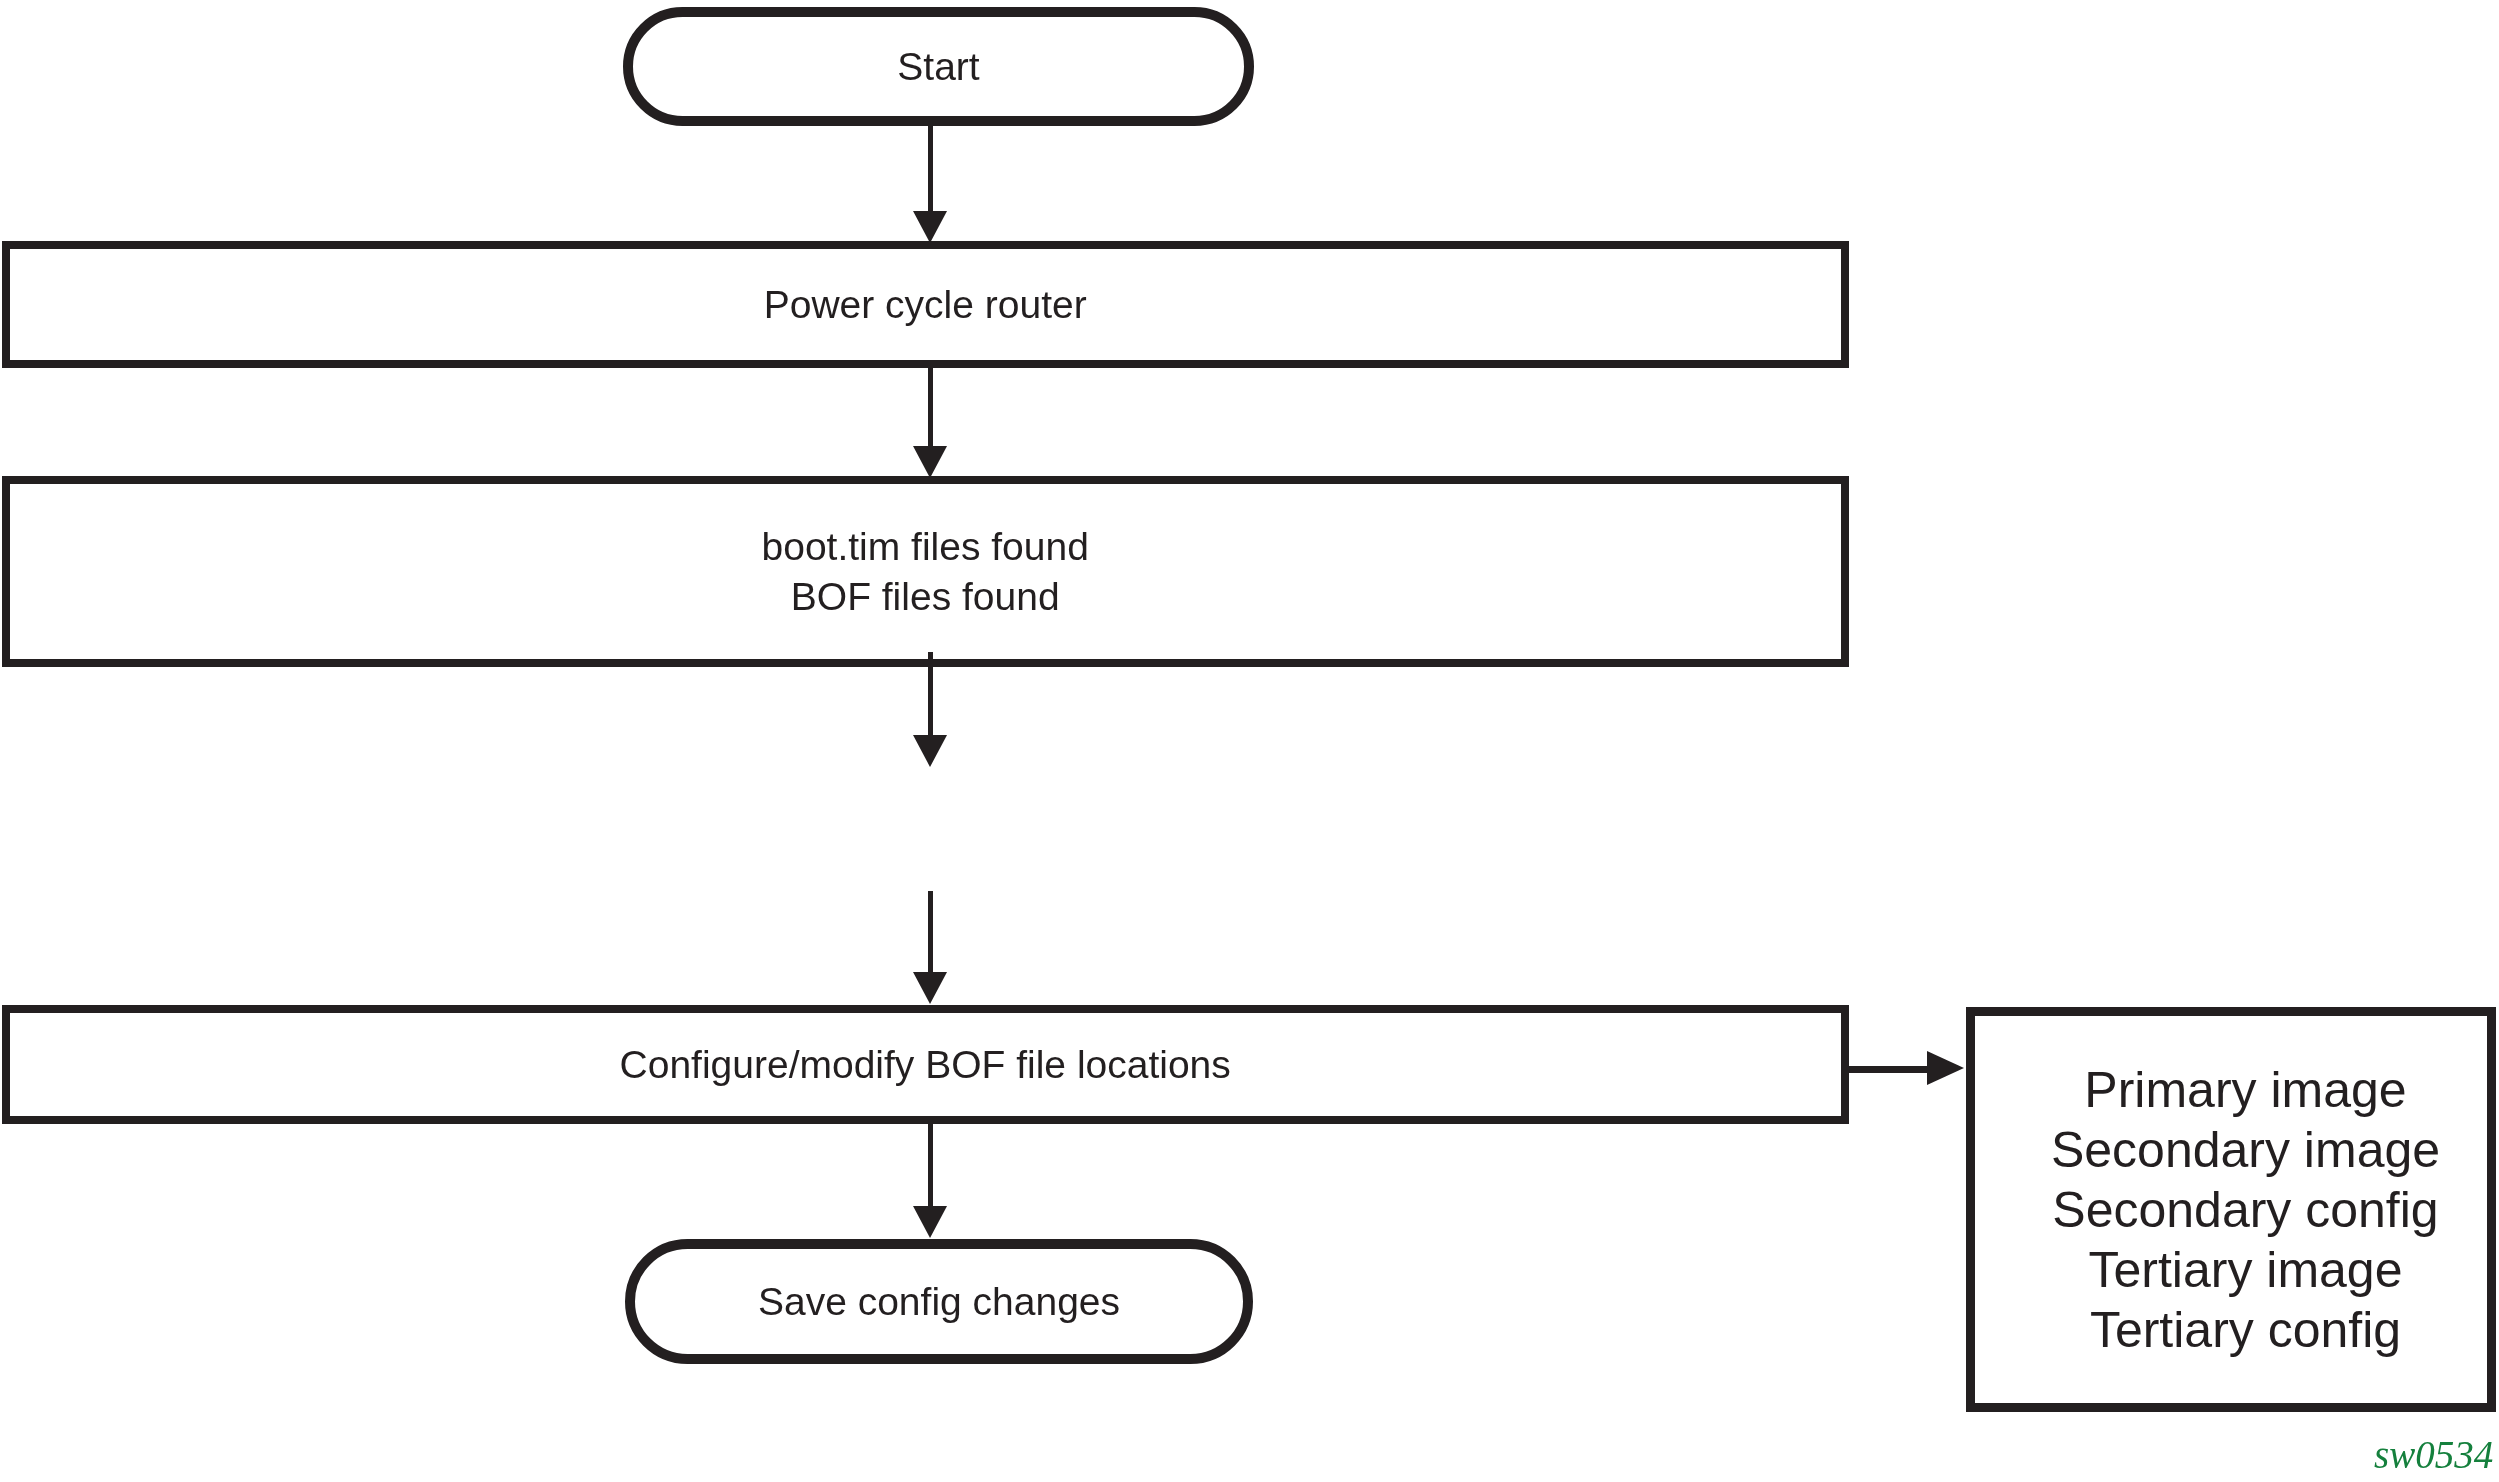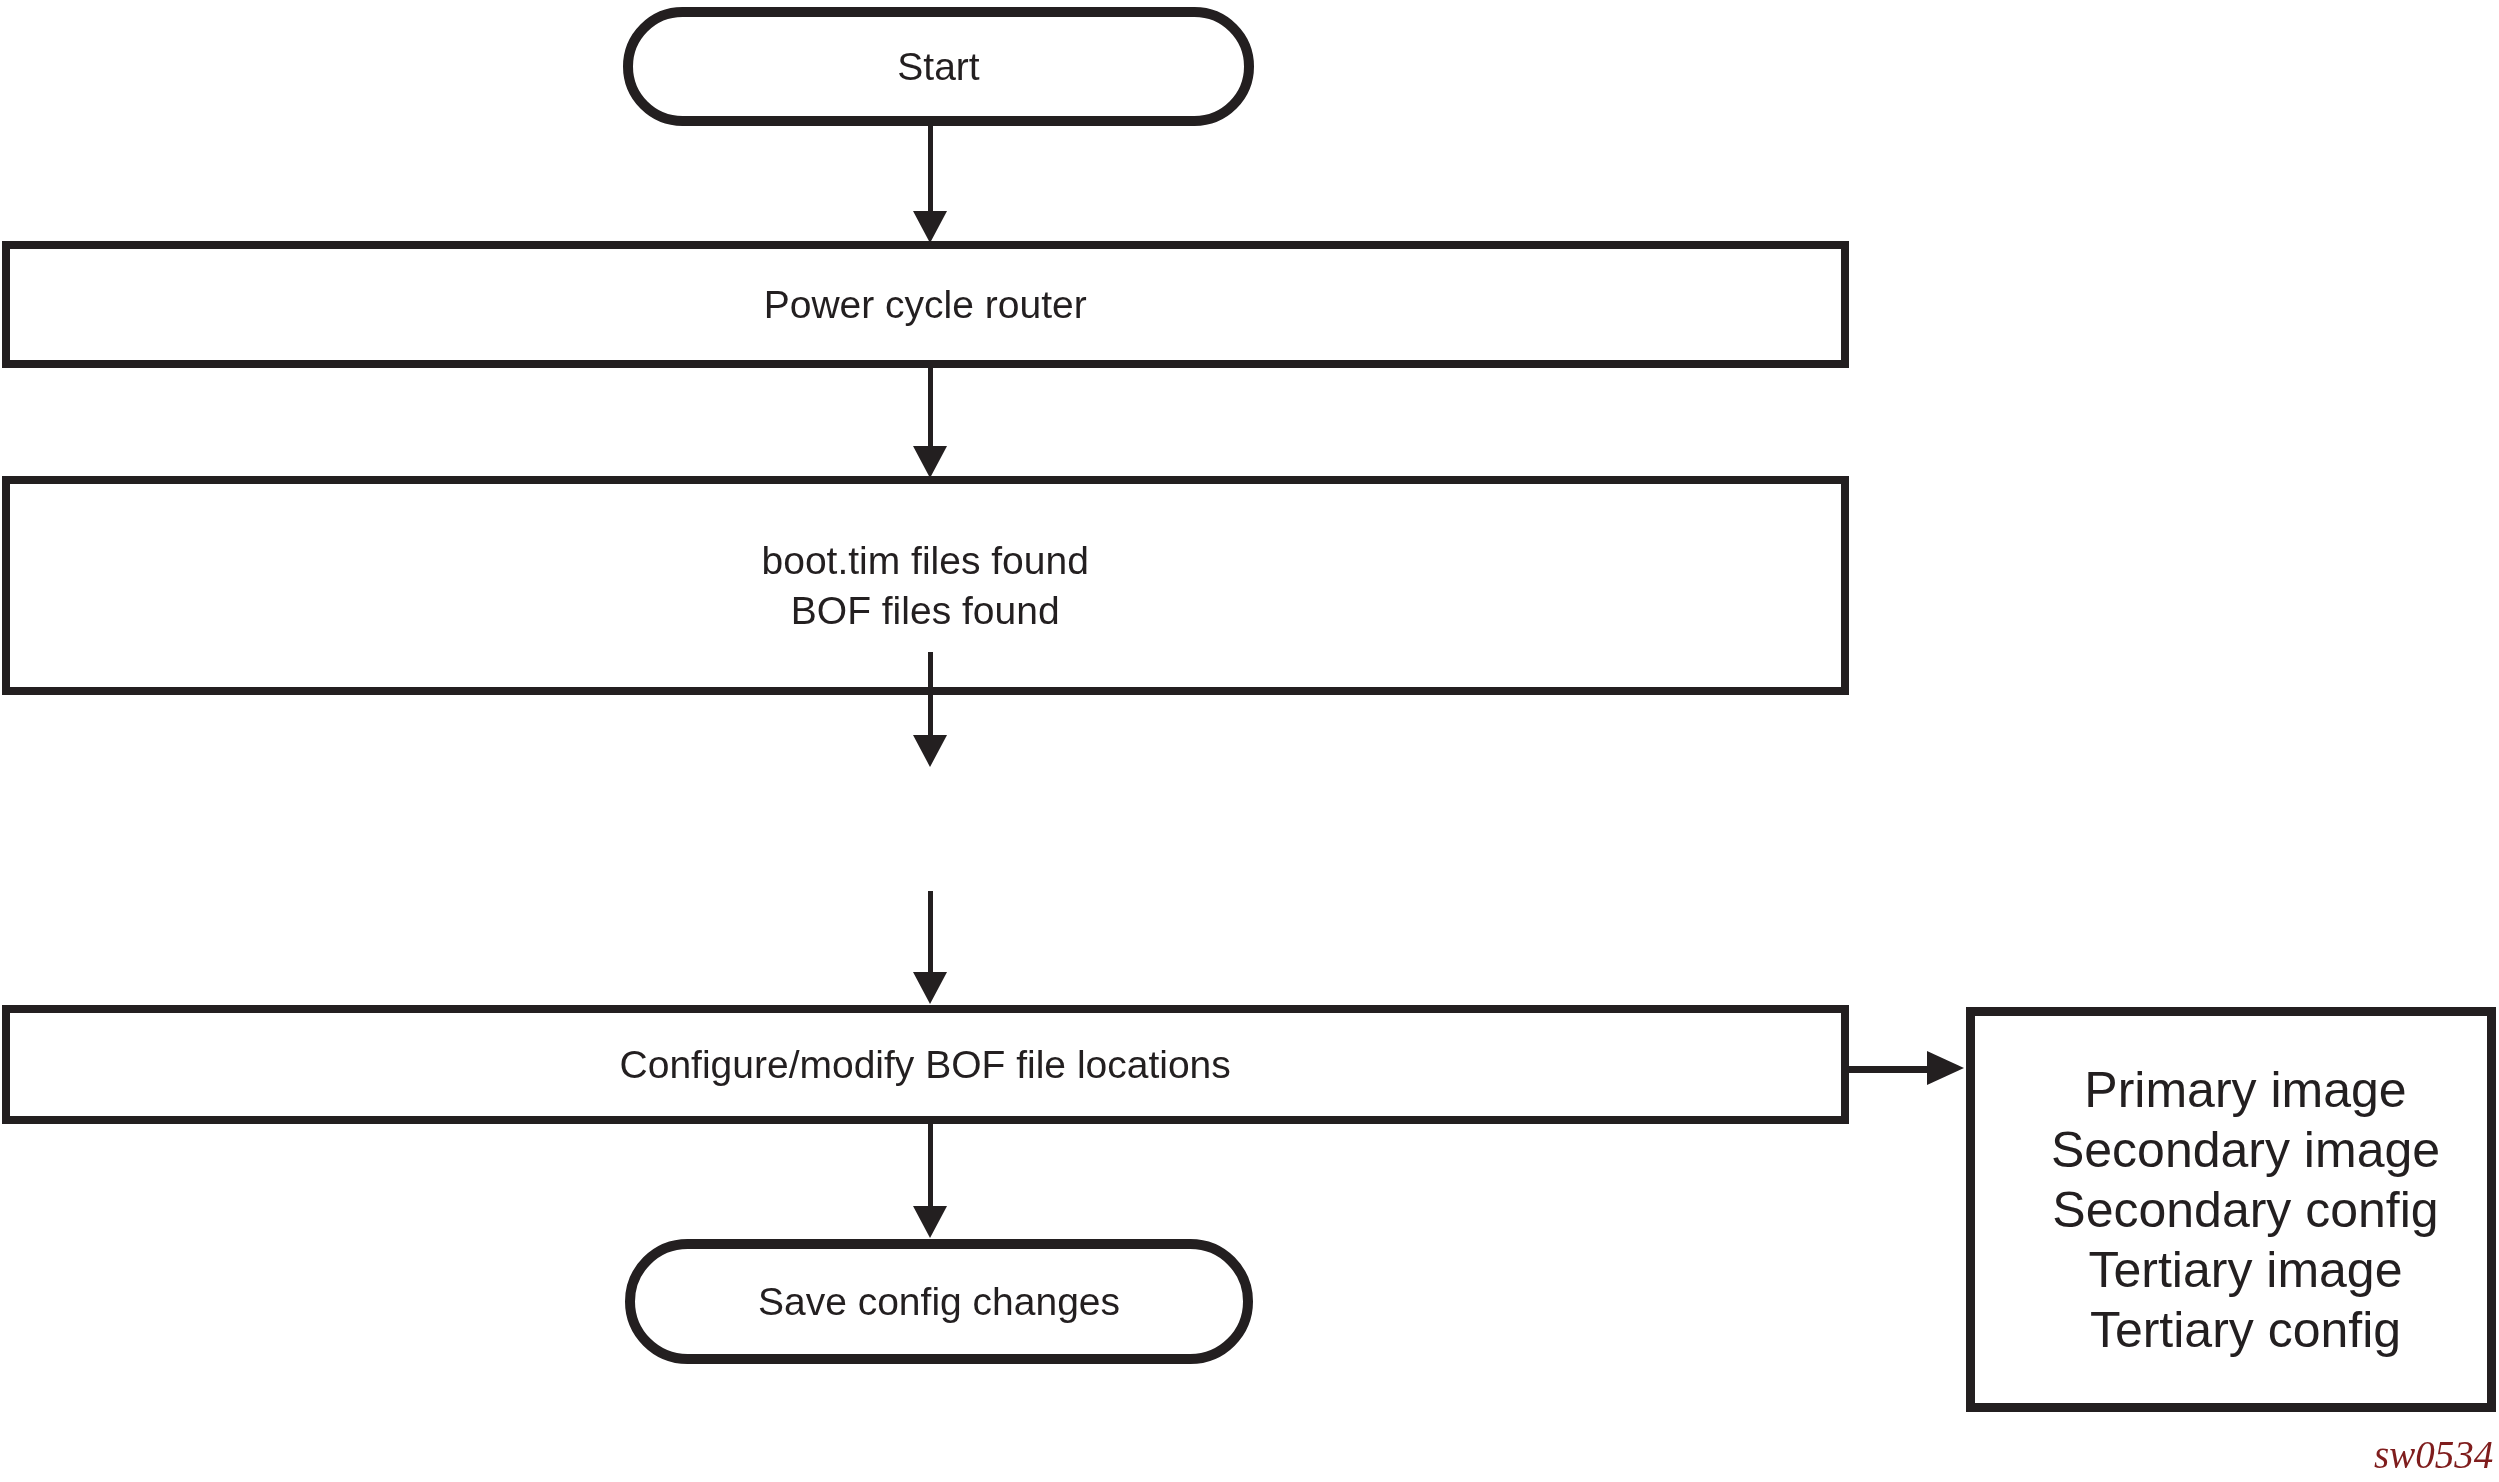--- a/index.html
+++ b/index.html
@@ -32,21 +32,21 @@
   }
   .node .label {
     font-size: 39px;
     line-height: 1.26;
     white-space: pre-line;
     letter-spacing: 0px;
   }
   .process { left: 1.7px; width: 1847px; }
   .start-node  { left: 623px; top: 6.7px;    width: 631px; height: 119px; }
   .box-power   { top: 241px;  height: 127px; align-items: center; }
-  .box-files   { top: 476px;  height: 219px; }
+  .box-files   { top: 476px;  height: 191px; }
   .box-connect { top: 767px;  height: 125px; }
   .box-config  { top: 1005px; height: 119px; }
   .save-node   { left: 625px; top: 1239px; width: 628px; height: 125px; }
 
   .side-box {
     left: 1966px; top: 1007px; width: 530px; height: 405px;
     border-width: 9.2px;
     flex-direction: column;
     padding-left: 29px;
   }
@@ -95,21 +95,21 @@
     border-left: 37px solid #231f20;
   }
 
   .figure-label {
     position: absolute;
     right: 6.7px;
     top: 1432px;
     font-family: "Liberation Serif", "DejaVu Serif", serif;
     font-style: italic;
     font-size: 39px;
-    color: #7f1d1d;
+    color: #15803d;
   }
 </style>
 </head>
 <body>
 
 <div class="canvas">
 
   <div class="node terminator start-node">
     <span class="label">Start</span>
   </div>

